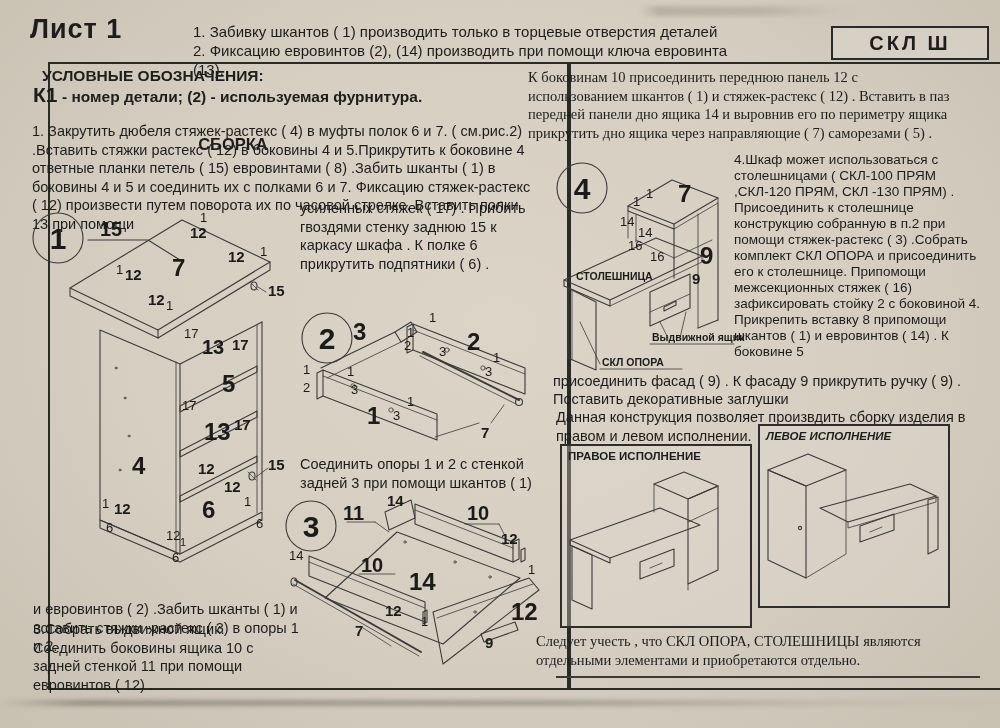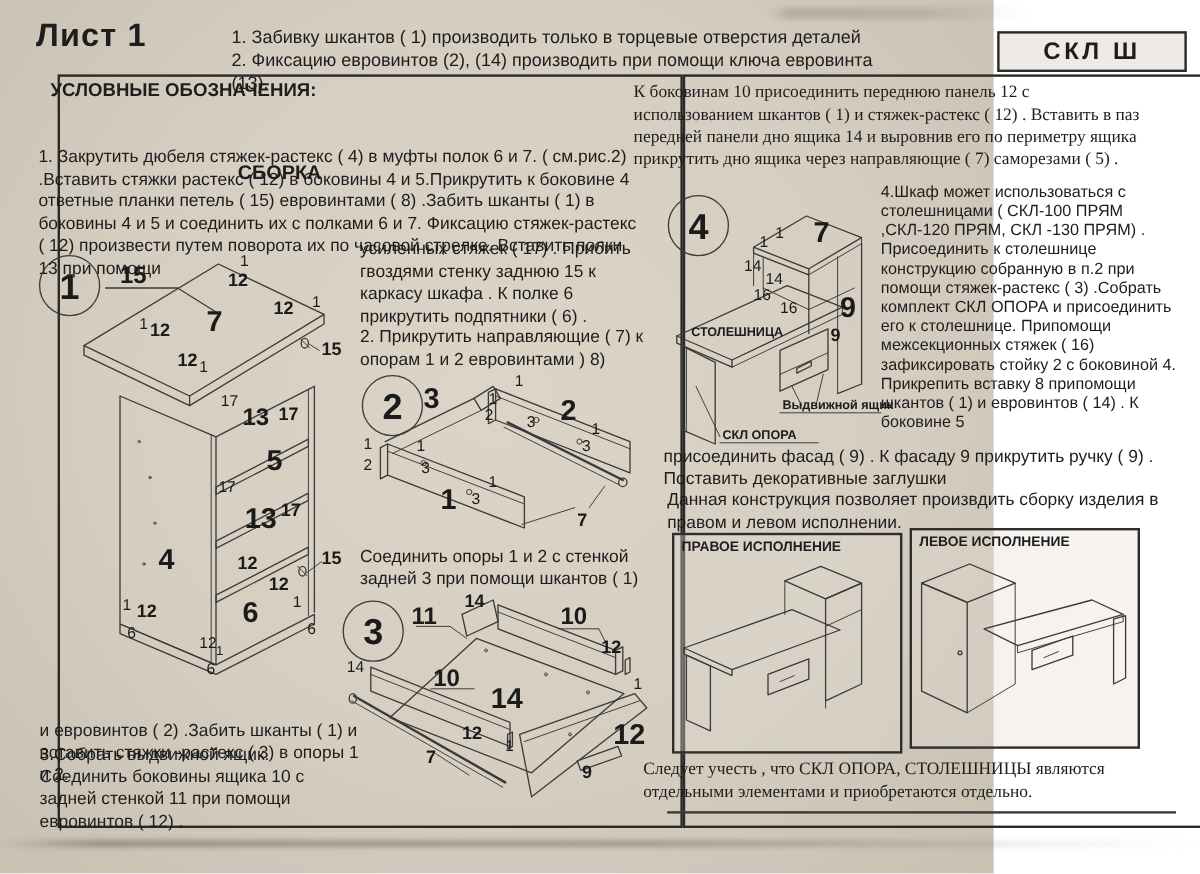--- a/index.html
+++ b/index.html
@@ -1,17 +1,17 @@
 <!DOCTYPE html>
 <html><head>
 <meta charset="utf-8">
 <style>
   html,body{margin:0;padding:0;}
   body{width:1000px;height:728px;overflow:hidden;font-family:"Liberation Sans",sans-serif;}
-  .page{position:relative;width:828px;height:728px;color:#1d1d1d;
+  .page{position:relative;width:1000px;height:728px;color:#1d1d1d;
         background:radial-gradient(ellipse at 50% 45%, #dbd4c7 0%, #d5cec1 55%, #c8c1b2 100%);}
   .abs{position:absolute;}
   .box{border:2px solid #2a2a2a;margin-left:23px;}
   .txt{font-size:14.5px;line-height:18.5px;white-space:normal;}
   .sheet-title{font-size:27px;font-weight:bold;letter-spacing:1px;}
   .hdr-note{font-size:15px;line-height:19px;margin-left:17px;}
   .model-box{display:flex;align-items:center;justify-content:center;
              font-size:20px;font-weight:bold;letter-spacing:3px;background:rgba(222,216,206,.5);}
   .legend-title{font-size:15.5px;font-weight:bold;}
   .k1{font-size:21px;font-weight:bold;}
@@ -45,25 +45,28 @@
   <div class="abs hdr-note" style="left:176px;top:22px;width:560px;">
     <div>1. Забивку шкантов  ( 1)    производить только в торцевые отверстия деталей</div>
     <div>2. Фиксацию евровинтов (2), (14) производить при помощи ключа евровинта (13).</div>
   </div>
   <div class="abs box model-box" style="left:808px;top:26px;width:154px;height:30px;">СКЛ  Ш</div>
 
   <div class="abs box" style="left:25px;top:62px;width:517px;height:624px;"></div>
   <div class="abs box" style="left:546px;top:62px;width:438px;height:624px;"></div>
 
   <div class="abs legend-title" style="left:42px;top:67px;">УСЛОВНЫЕ ОБОЗНАЧЕНИЯ:</div>
+  <div class="abs" style="left:33px;top:83px;">
+    <span class="k1">К1</span>
+    <span class="k1rest">- номер детали;  (2) - используемая фурнитура.</span>
+  </div>
   <div class="abs sborka" style="left:33px;top:103px;width:400px;margin-top:32px;">СБОРКА</div>
 
   <div class="abs txt" style="left:32px;top:122px;width:506px;">1. Закрутить дюбеля стяжек-растекс   ( 4)    в муфты полок 6 и 7.   ( см.рис.2) .Вставить стяжки растекс   ( 12)    в боковины 4 и 5.Прикрутить к боковине 4 ответные планки петель   ( 15)    евровинтами   ( 8)   .Забить шканты   ( 1)    в боковины 4 и 5 и соединить их с полками 6 и 7. Фиксацию стяжек-растекс   ( 12) произвести путем поворота их по часовой стрелке. Вставить полки 13 при помощи</div>
   <div class="abs txt" style="left:300px;top:199px;width:246px;">усиленных стяжек   ( 17)   . Прибить гвоздями стенку заднюю 15 к каркасу шкафа . К полке 6 прикрутить подпятники   ( 6)   .</div>
-  <div class="abs txt" style="left:300px;top:272px;width:246px;">2. Прикрутить направляющие   ( 7) к опорам 1 и 2 евровинтами )   8)</div>
   <div class="abs txt" style="left:300px;top:455px;width:246px;">Соединить  опоры 1 и 2 с стенкой задней 3 при помощи шкантов   ( 1)</div>
   <div class="abs txt" style="left:33px;top:566px;width:266px;margin-top:34px;">и евровинтов   ( 2)   .Забить шканты   ( 1) и вставить стяжки -растекс   ( 3)    в опоры 1 и 2.</div>
   <div class="abs txt" style="left:33px;top:620px;width:266px;">3.Собрать выдвижной ящик. Соединить боковины ящика 10 с задней стенкой 11 при помощи евровинтов   ( 12)   .</div>
 
   <svg class="abs" style="left:30px;top:208px;width:265px;height:355px;" viewBox="0 0 265 355">
     <circle cx="28" cy="30" r="25"></circle>
     <text class="n-circ" x="28" y="41">1</text>
     <polyline points="58,32 118,32 150,52"></polyline>
 
     <path d="M40,80 L152,12 L240,54 L128,122 Z"></path>
@@ -262,21 +265,21 @@
       <line x1="126" y1="60" x2="156" y2="46" class="thin"></line>
       <path d="M8,78 L98,46 L138,63 L48,96 Z"></path>
       <path d="M8,78 L8,83 L48,101 L48,96"></path>
       <path d="M10,84 L10,138 L30,147 L30,93 Z"></path>
       <path d="M78,100 L112,87 L112,104 L78,117 Z"></path>
       <line x1="88" y1="106" x2="100" y2="101" class="thin"></line>
       <line x1="126" y1="122" x2="126" y2="128" class="thin"></line>
     </svg>
   </div>
 
-  <div class="abs variant-box" style="left:758px;top:440px;width:188px;height:180px;">
+  <div class="abs variant-box" style="left:758px;top:424px;width:188px;height:180px;font-style:italic;">
     <div class="variant-title">ЛЕВОЕ ИСПОЛНЕНИЕ</div>
     <svg style="width:184px;height:156px;" viewBox="0 0 184 156">
       <path d="M8,28 L48,12 L86,28 L46,44 Z"></path>
       <path d="M8,28 L8,118 L46,136 L46,44 Z"></path>
       <path d="M86,28 L86,112 L46,136" class="thin"></path>
       <circle cx="40" cy="86" r="1.6"></circle>
       <path d="M60,66 L150,42 L176,54 L88,80 Z"></path>
       <path d="M176,54 L176,60 L88,86 L88,80" class="thin"></path>
       <path d="M168,58 L168,112 L178,107 L178,55 Z"></path>
       <path d="M100,84 L134,72 L134,88 L100,100 Z"></path>

